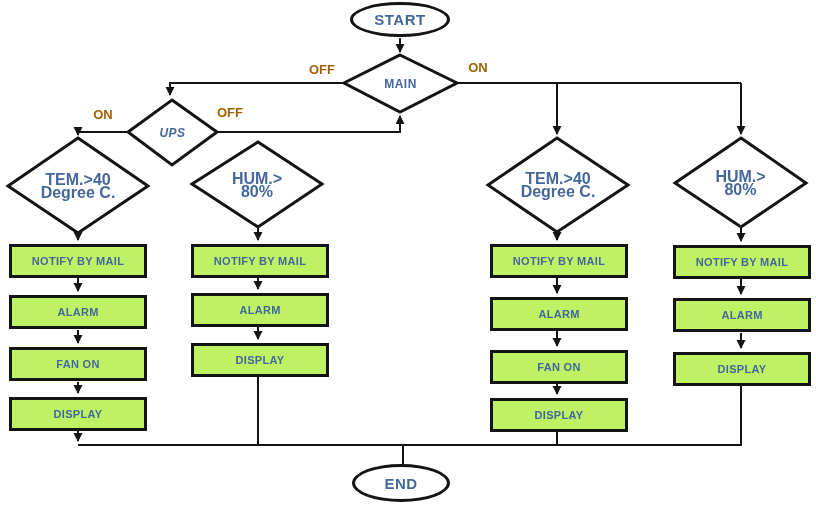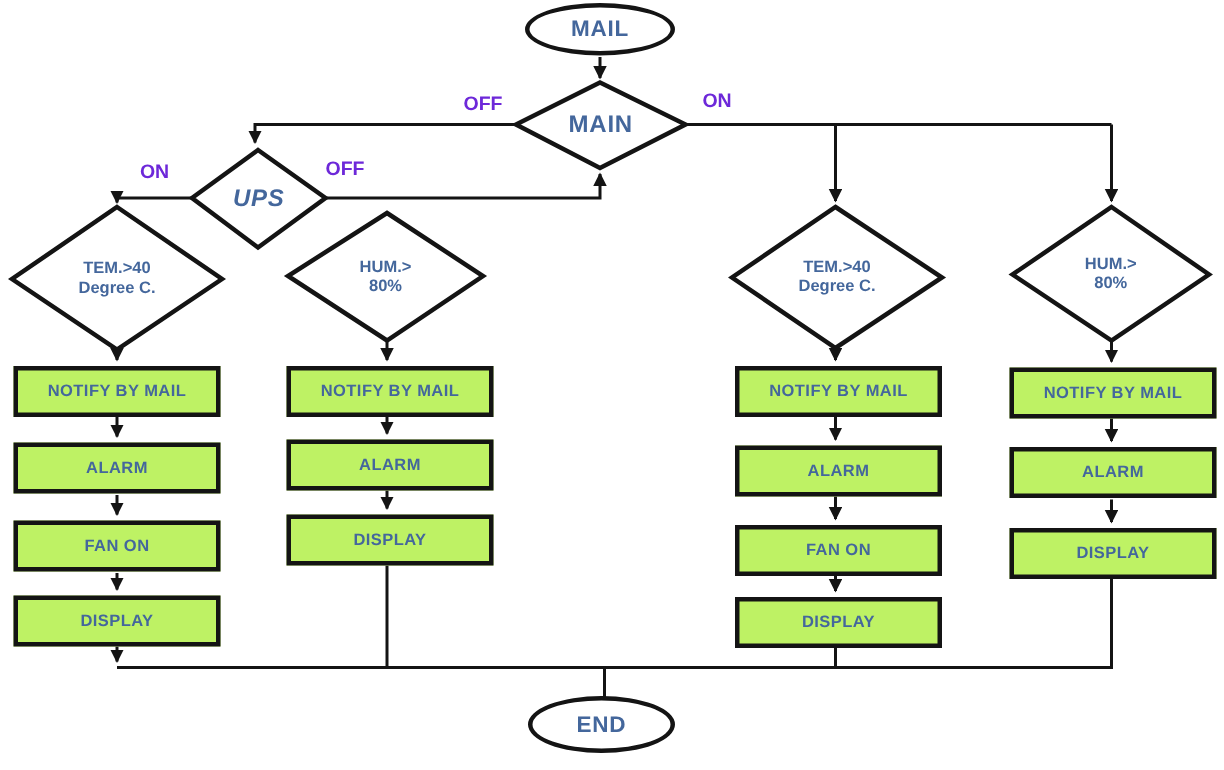--- a/index.html
+++ b/index.html
@@ -28,26 +28,26 @@
   .pbox{
     position:absolute;
     width:132px;height:28px;
     border:3px solid #141414;
     background:#bef264;
     display:flex;align-items:center;justify-content:center;
     color:#44679C;font-weight:bold;font-size:11px;letter-spacing:0.3px;
   }
   .edge-label{
     position:absolute;
-    color:#6d28d9;font-weight:bold;font-size:13px;
+    color:#a16207;font-weight:bold;font-size:13px;
     transform:translate(-50%,-50%);
     background:transparent;
   }
-  .diamond-label{font-size:11px;line-height:13px;}
-  .main-label{font-size:16px;letter-spacing:0.5px;}
+  .diamond-label{font-size:16px;line-height:13px;}
+  .main-label{font-size:12px;letter-spacing:0.5px;}
 </style>
 </head>
 <body>
 
 <div id="canvas">
 
   <svg id="wires" viewBox="0 0 816 513" xmlns="http://www.w3.org/2000/svg">
     <defs>
       <marker id="arr" markerUnits="userSpaceOnUse" markerWidth="12" markerHeight="12" refX="8" refY="4.5" orient="auto">
         <path d="M0,0 L9,4.5 L0,9 Z" fill="#141414"></path>
@@ -97,21 +97,21 @@
     <g stroke="#141414" stroke-width="3" fill="#ffffff" stroke-linejoin="miter">
       <polygon points="400,55 457,83 400,112 344,83"></polygon>
       <polygon points="172,100 217,132 172,165 128,132"></polygon>
       <polygon points="78,138 148,186 78,233 8,186"></polygon>
       <polygon points="258,142 322,184 258,227 192,184"></polygon>
       <polygon points="557,138 628,185 557,232 488,185"></polygon>
       <polygon points="741,138 806,183 741,227 675,183"></polygon>
     </g>
   </svg>
 
-  <div class="oval" style="left:350px;top:2px;width:94px;height:29px;">MAIL</div>
+  <div class="oval" style="left:350px;top:2px;width:94px;height:29px;">START</div>
   <div class="oval" style="left:352px;top:464px;width:92px;height:32px;">END</div>
 
   <div class="node-text main-label" style="left:344px;top:55px;width:113px;height:57px;">MAIN</div>
   <div class="node-text main-label" style="left:128px;top:100px;width:89px;height:65px;font-style:italic;">UPS</div>
 
   <div class="node-text diamond-label" style="left:8px;top:138px;width:140px;height:95px;">
     <span><span>TEM.&gt;40</span><br>
           <span>Degree C.</span></span>
   </div>
   <div class="node-text diamond-label" style="left:192px;top:142px;width:130px;height:85px;">

